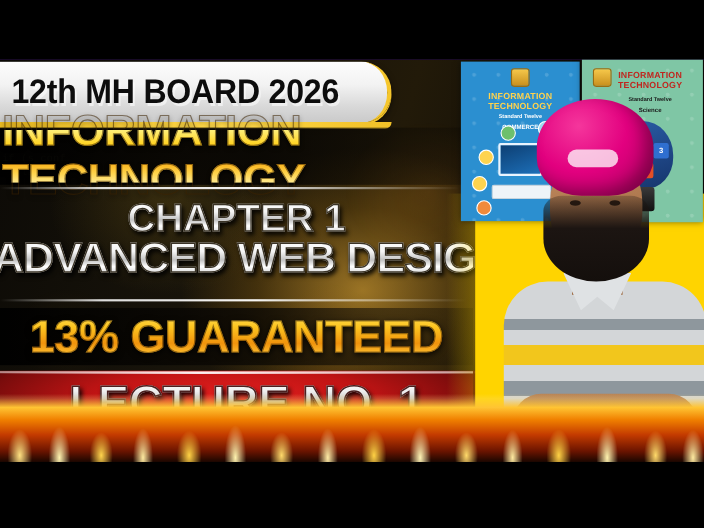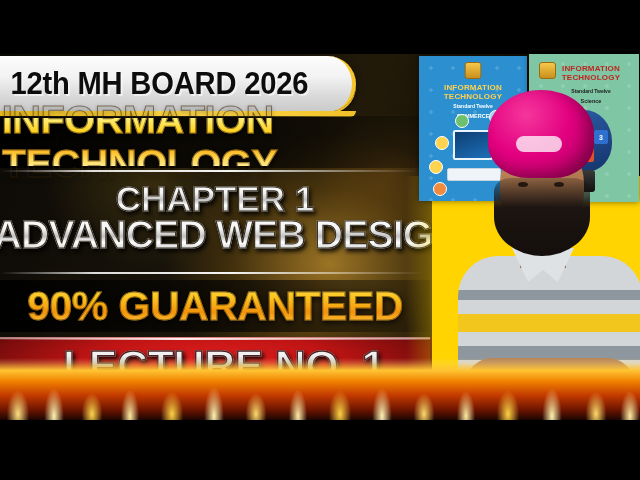--- a/index.html
+++ b/index.html
@@ -222,21 +222,21 @@
 
     <div class="band-it"></div>
     <div class="it-text">INFORMATION TECHNOLOGY</div>
     <div class="rule" style="left:0;top:116px;width:418px;"></div>
 
     <div class="line ch1 chrome">CHAPTER 1</div>
     <div class="line awd chrome">ADVANCED WEB DESIGNING</div>
     <div class="rule" style="left:0;top:218px;width:424px;"></div>
 
     <div class="band-g"></div>
-    <div class="g-text">90% GUARANTEED</div>
+    <div class="g-text">13% GUARANTEED</div>
 
     <div class="band-l"></div>
     <div class="l-text">LECTURE NO. 1</div>
 
     <div class="ypanel"></div>
 
     <div class="book book-l">
       <div class="bk-pattern"></div>
       <div class="bk-crest" style="top:6px;"></div>
       <div class="bk-t1" style="top:27px;color:#ffd24d;">INFORMATION

